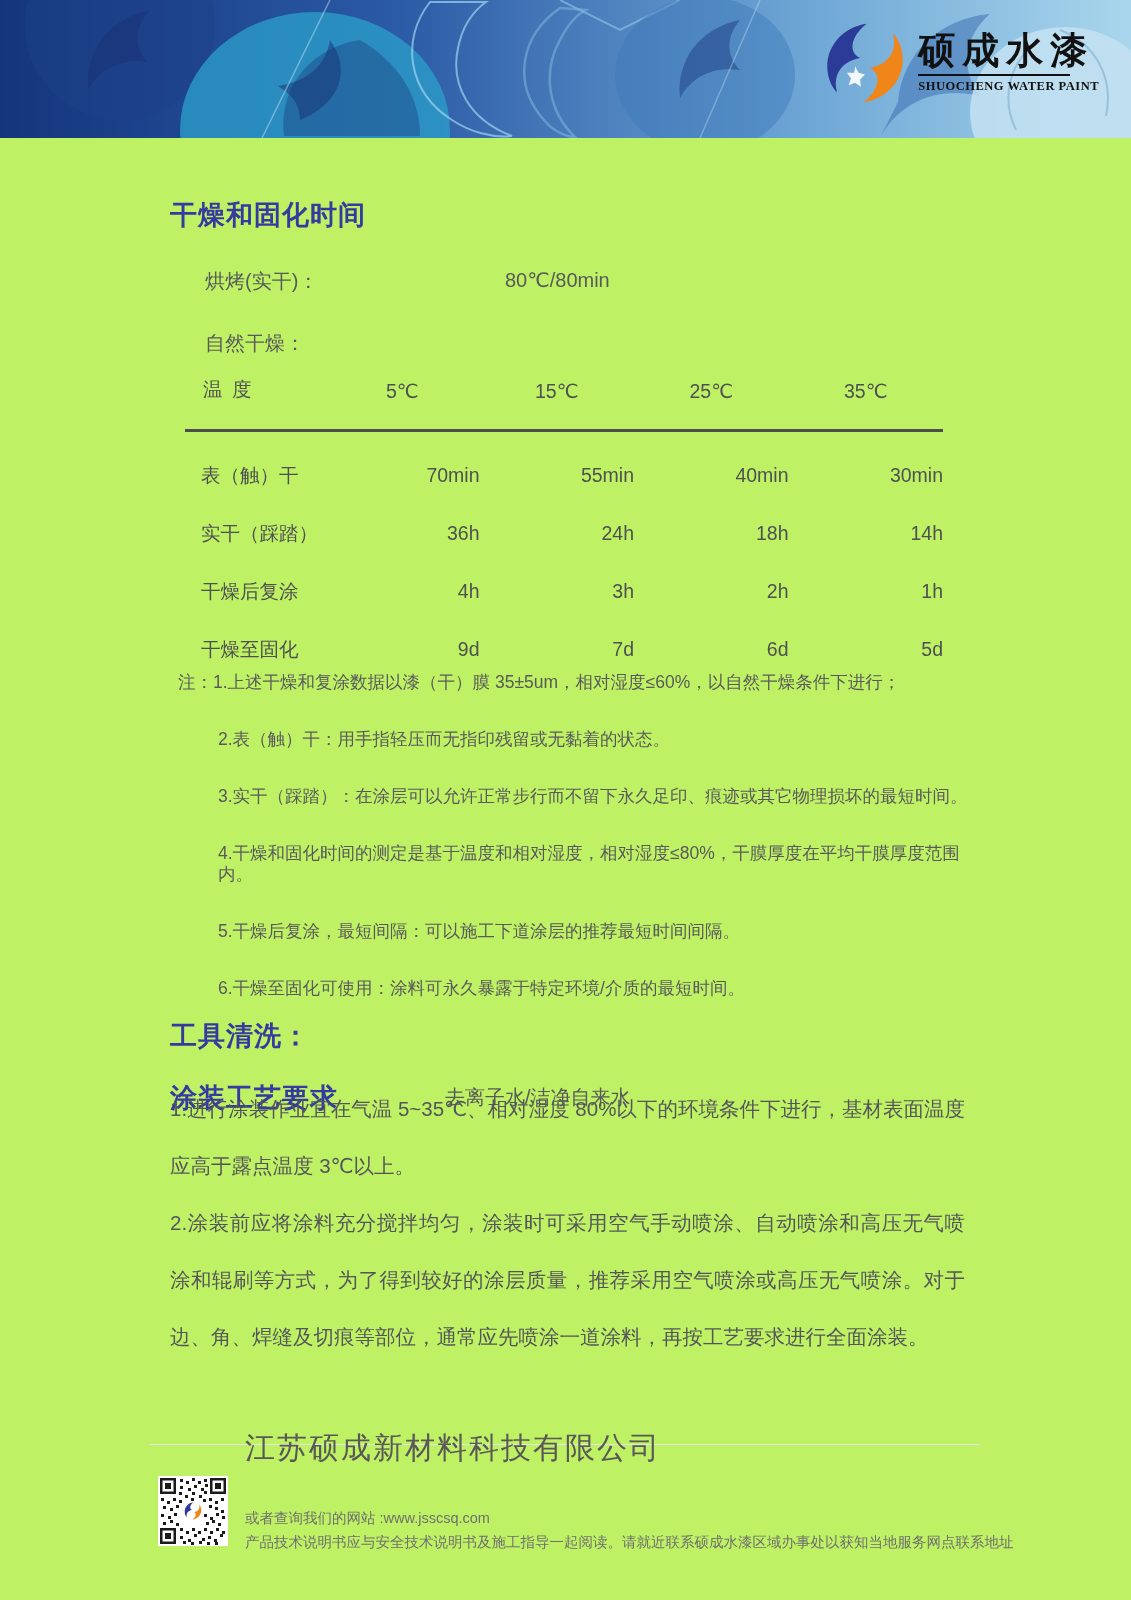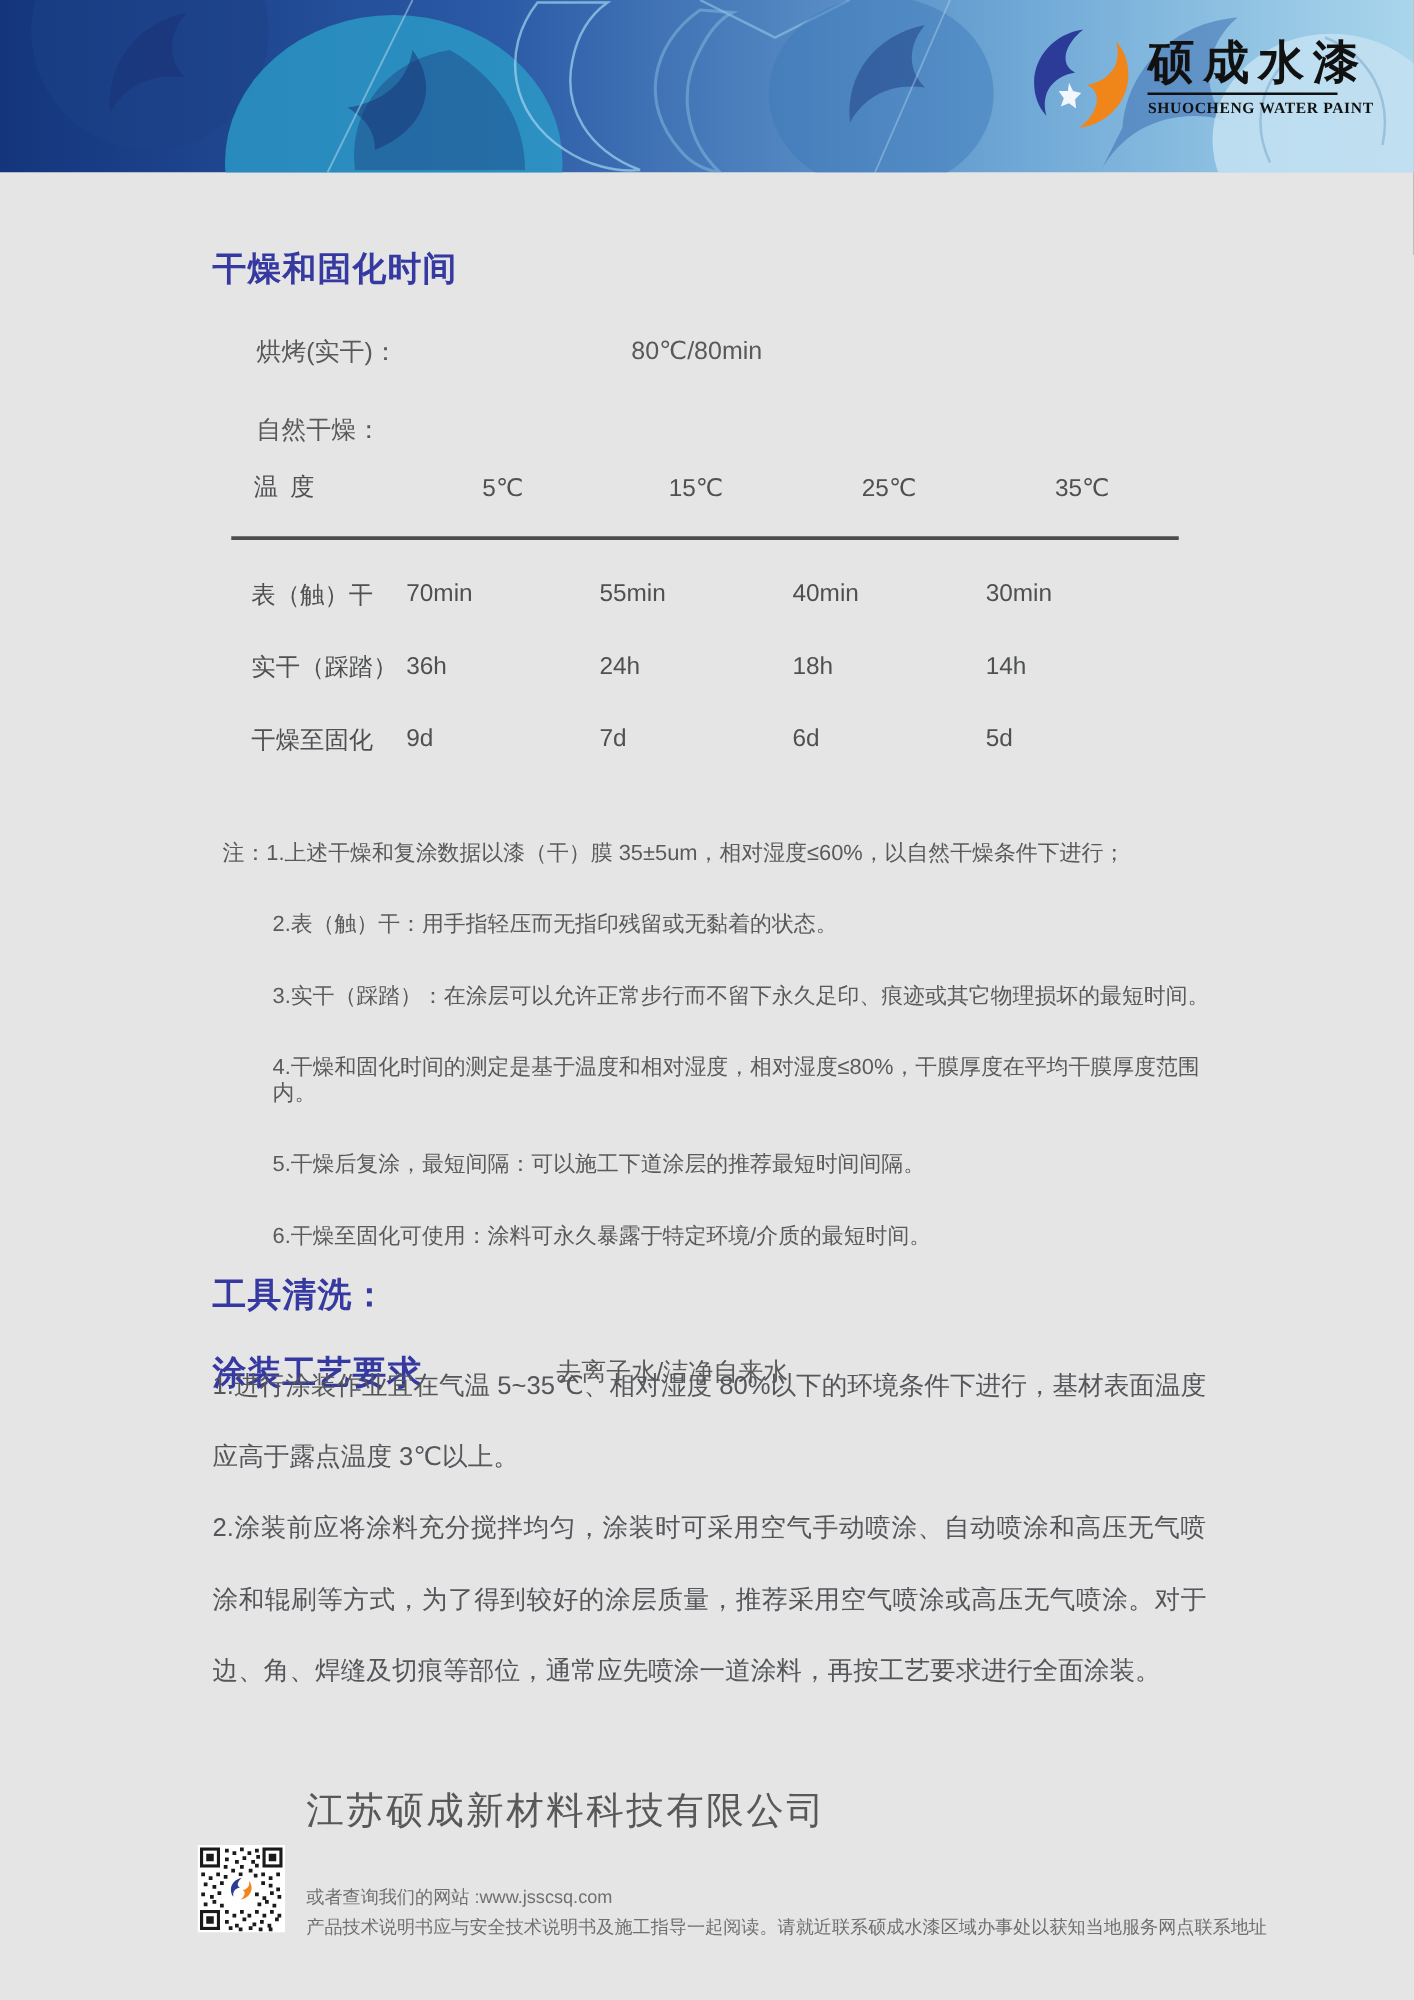--- a/index.html
+++ b/index.html
@@ -1,17 +1,17 @@
 <!DOCTYPE html>
 <html><head>
 <meta charset="utf-8">
 <style>
   html,body{margin:0;padding:0;background:#888;}
   .page{
-    position:relative;width:1131px;height:1600px;background:#e5e5e5;
+    position:relative;width:1131px;height:1600px;background:#bef264;
     margin:0 auto;overflow:hidden;
     font-family:"Liberation Sans","DejaVu Sans",sans-serif;
     color:#58595b;
   }
   
   .banner{position:absolute;top:0;left:0;width:1131px;height:138px;overflow:hidden;}
   .banner svg.bg{position:absolute;top:0;left:0;}
   .brand-logo{position:absolute;top:22px;right:32px;display:flex;align-items:center;gap:12px;}
   .brand-text{display:flex;flex-direction:column;align-items:flex-start;}
   .brand-cn{font-family:"Liberation Serif","DejaVu Serif",serif;font-weight:bold;
@@ -26,21 +26,21 @@
   .kv-label{position:absolute;font-size:20px;color:#58595b;}
   .kv-value{position:absolute;font-size:20px;color:#58595b;}
   
   .dry-table{position:absolute;top:376px;left:185px;width:758px;font-size:19.5px;color:#4f5052;}
   .t-head{display:grid;grid-template-columns:140px repeat(4,1fr);align-items:end;
     padding-bottom:26px;border-bottom:3px solid #4d4d4d;}
   .t-head .cell{text-align:center;}
   .t-head .cell.lab{text-align:left;padding-left:18px;letter-spacing:2px;}
   .t-body{margin-top:14px;}
   .t-row{display:grid;grid-template-columns:140px repeat(4,1fr);height:58px;align-items:center;}
-  .t-row .cell{text-align:left;}
+  .t-row .cell{text-align:right;}
   .t-row .cell.lab{text-align:left;padding-left:16px;}
   
   .notes{position:absolute;top:672px;left:178px;width:790px;font-size:17.5px;color:#5a5a5c;}
   .note{margin:0 0 36px 0;line-height:21px;}
   .note.indent{padding-left:40px;}
   
   .paras{position:absolute;top:1080px;left:170px;width:795px;}
   .paras p{margin:0;font-size:20.5px;line-height:57px;text-align:justify;color:#55565a;}
   
   .footer-sep{position:absolute;top:1444px;left:150px;width:830px;height:1px;background:#e4e4e4;}
@@ -120,20 +120,27 @@
         <div class="cell">30min</div>
       </div>
       <div class="t-row">
         <div class="cell lab">实干（踩踏）</div>
         <div class="cell">36h</div>
         <div class="cell">24h</div>
         <div class="cell">18h</div>
         <div class="cell">14h</div>
       </div>
       <div class="t-row">
+        <div class="cell lab">干燥后复涂</div>
+        <div class="cell">4h</div>
+        <div class="cell">3h</div>
+        <div class="cell">2h</div>
+        <div class="cell">1h</div>
+      </div>
+      <div class="t-row">
         <div class="cell lab">干燥至固化</div>
         <div class="cell">9d</div>
         <div class="cell">7d</div>
         <div class="cell">6d</div>
         <div class="cell">5d</div>
       </div>
     </div>
   </div>
 
   <div class="notes">

